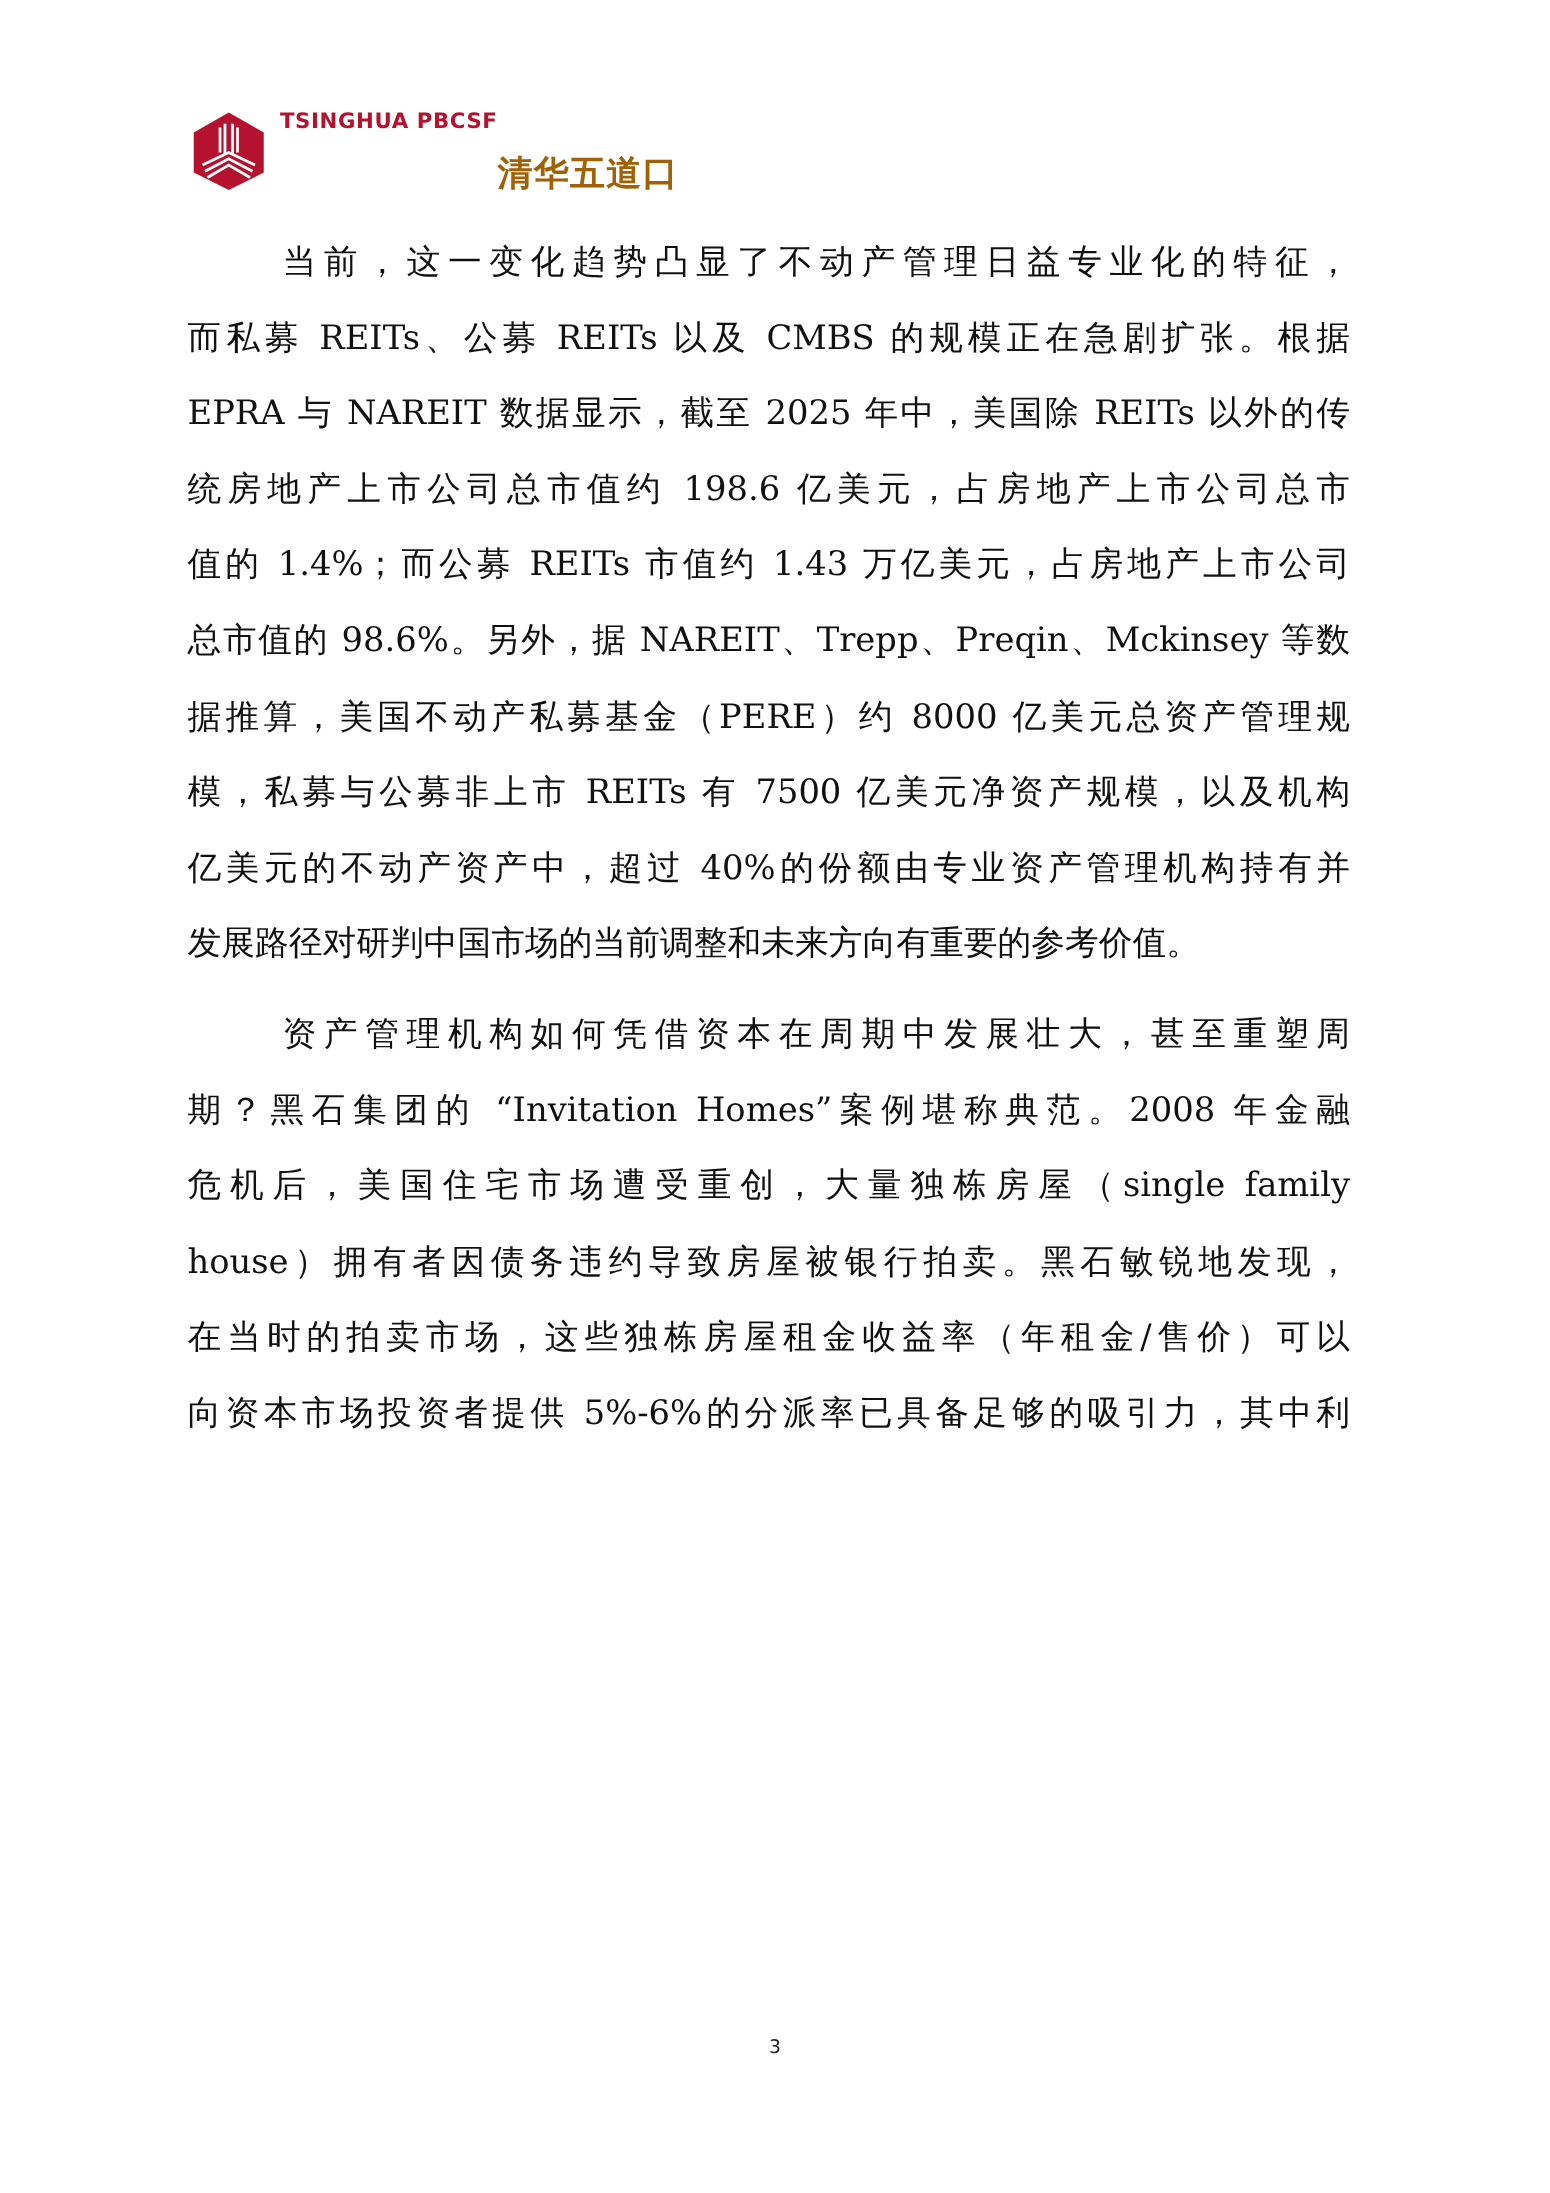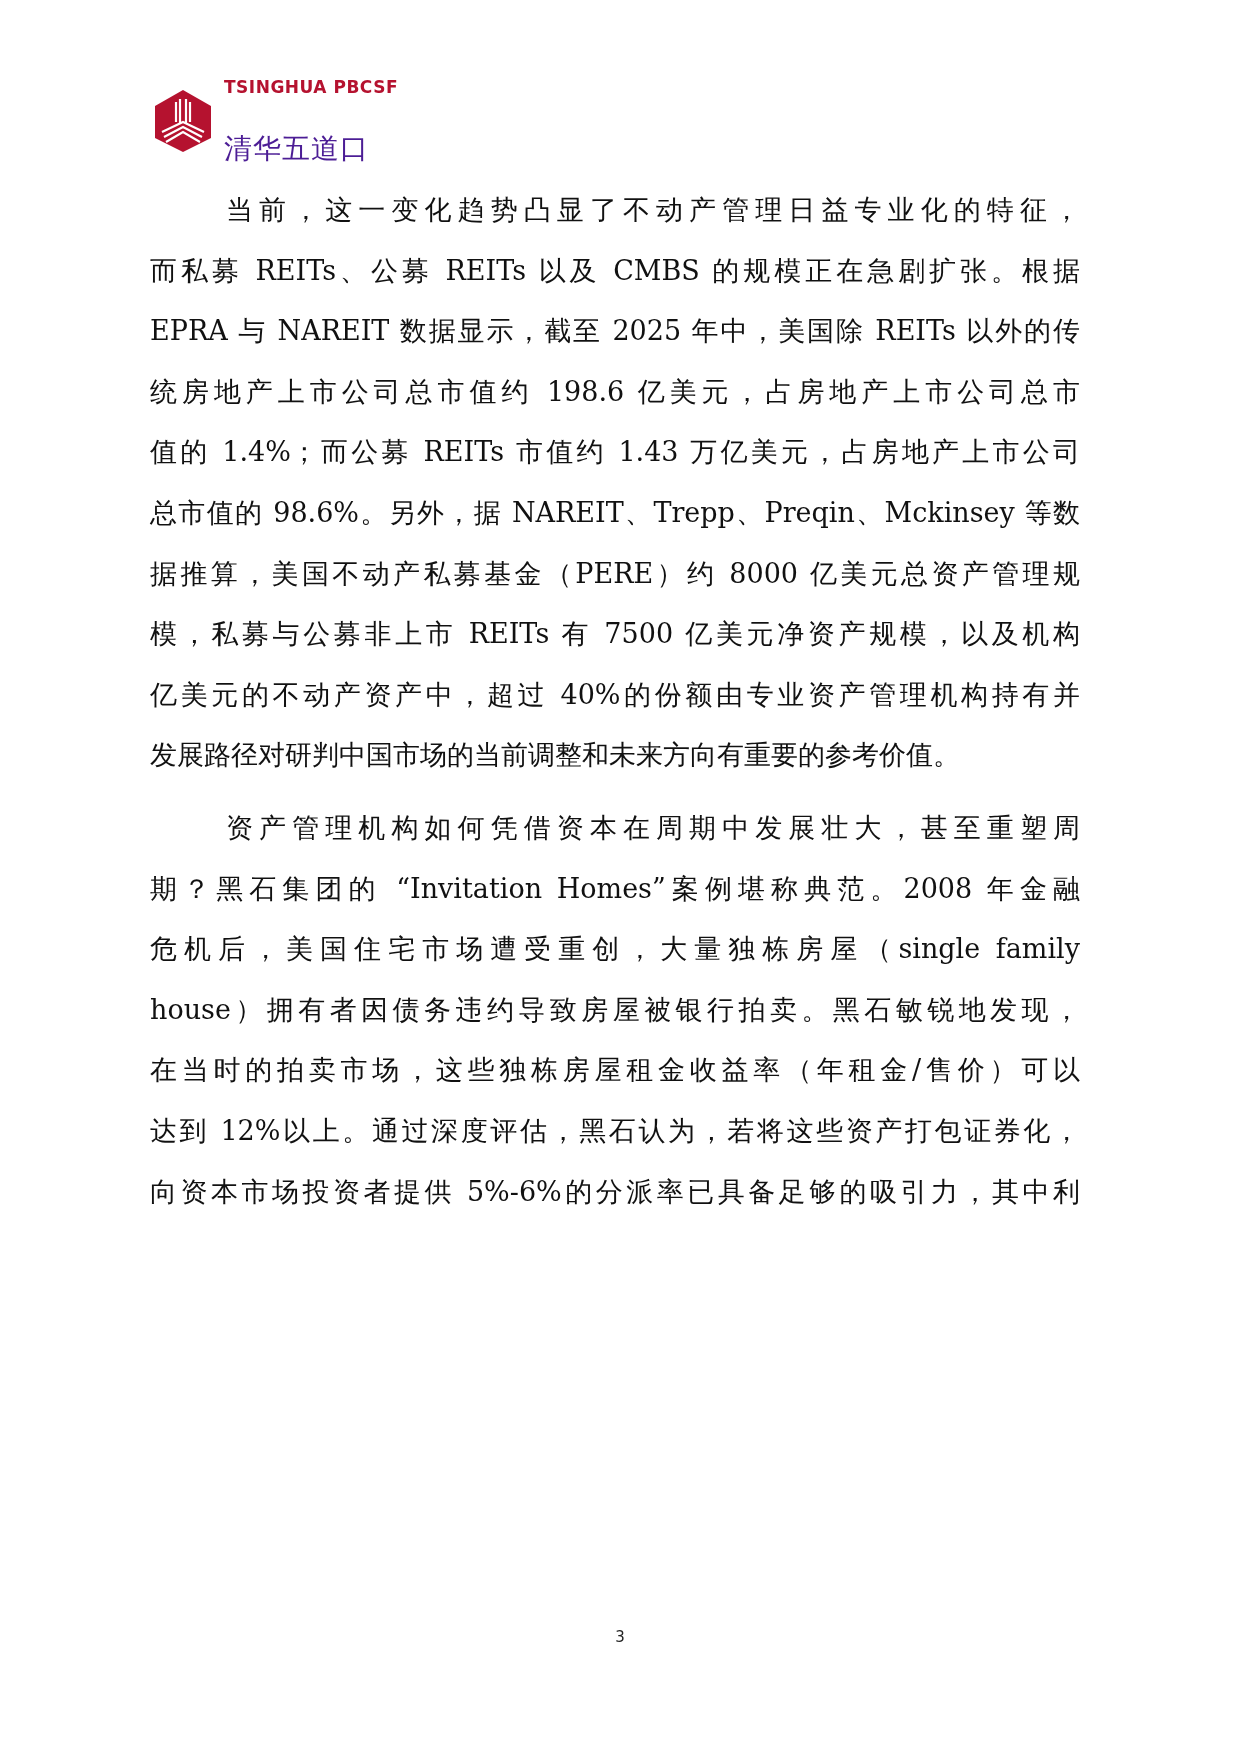--- a/index.html
+++ b/index.html
@@ -1,21 +1,21 @@
 <!DOCTYPE html>
 <html><head>
   <meta charset="utf-8">
   <style>
     html, body { margin: 0; padding: 0; background: #ffffff; }
     body { width: 1240px; height: 1754px; position: relative; overflow: hidden; font-family: "DejaVu Serif", "Liberation Serif", serif; color: #111; }
     .header { position: absolute; left: 152px; top: 88px; height: 66px; display: flex; align-items: center; }
     .logo-mark { width: 62px; height: 66px; margin-right: 10px; }
-    .logo-text { display: flex; flex-direction: column; justify-content: flex-end; }
+    .logo-text { display: flex; flex-direction: row; justify-content: flex-end; }
     .logo-en { font-family: "DejaVu Sans", "Liberation Sans", sans-serif; font-weight: bold; font-size: 17px; color: #b5122f; letter-spacing: 0.5px; line-height: 20px; }
-    .logo-cn { font-family: "DejaVu Sans", "Liberation Sans", sans-serif; font-weight: normal; font-size: 28px; color: #4c1d95; line-height: 32px; letter-spacing: 1px; margin-top: 36px; }
+    .logo-cn { font-family: "DejaVu Sans", "Liberation Sans", sans-serif; font-weight: bold; font-size: 28px; color: #a16207; line-height: 32px; letter-spacing: 1px; margin-top: 36px; }
     .content { position: absolute; left: 150px; top: 168px; width: 930px; }
     .line { height: 60.6px; line-height: 60.6px; font-size: 27px; text-align: justify; text-align-last: justify; white-space: nowrap; overflow: visible; }
     .line.last { text-align-last: left; }
     .line.indent { padding-left: 76px; }
     .para-gap { height: 12px; }
     .page-number { position: absolute; left: 0; width: 1240px; top: 1628px; text-align: center; font-family: "DejaVu Sans", "Liberation Sans", sans-serif; font-size: 15px; color: #222; }
   </style>
 </head>
 <body>
 
@@ -52,18 +52,17 @@
     <div class="line">亿美元的不动产资产中，超过 40%的份额由专业资产管理机构持有并</div>
     <div class="line last">发展路径对研判中国市场的当前调整和未来方向有重要的参考价值。</div>
   </div>
   <div class="para-gap"></div>
   <div>
     <div class="line indent">资产管理机构如何凭借资本在周期中发展壮大，甚至重塑周</div>
     <div class="line">期？黑石集团的 “Invitation Homes”案例堪称典范。2008 年金融</div>
     <div class="line">危机后，美国住宅市场遭受重创，大量独栋房屋（single family</div>
     <div class="line">house）拥有者因债务违约导致房屋被银行拍卖。黑石敏锐地发现，</div>
     <div class="line">在当时的拍卖市场，这些独栋房屋租金收益率（年租金/售价）可以</div>
-    <div class="line">达到 12%以上。通过深度评估，黑石认为，若将这些资产打包证券化，</div>
     <div class="line">向资本市场投资者提供 5%-6%的分派率已具备足够的吸引力，其中利</div>
   </div>
 </div>
 
 <div class="page-number">3</div>
 
 </body></html>

